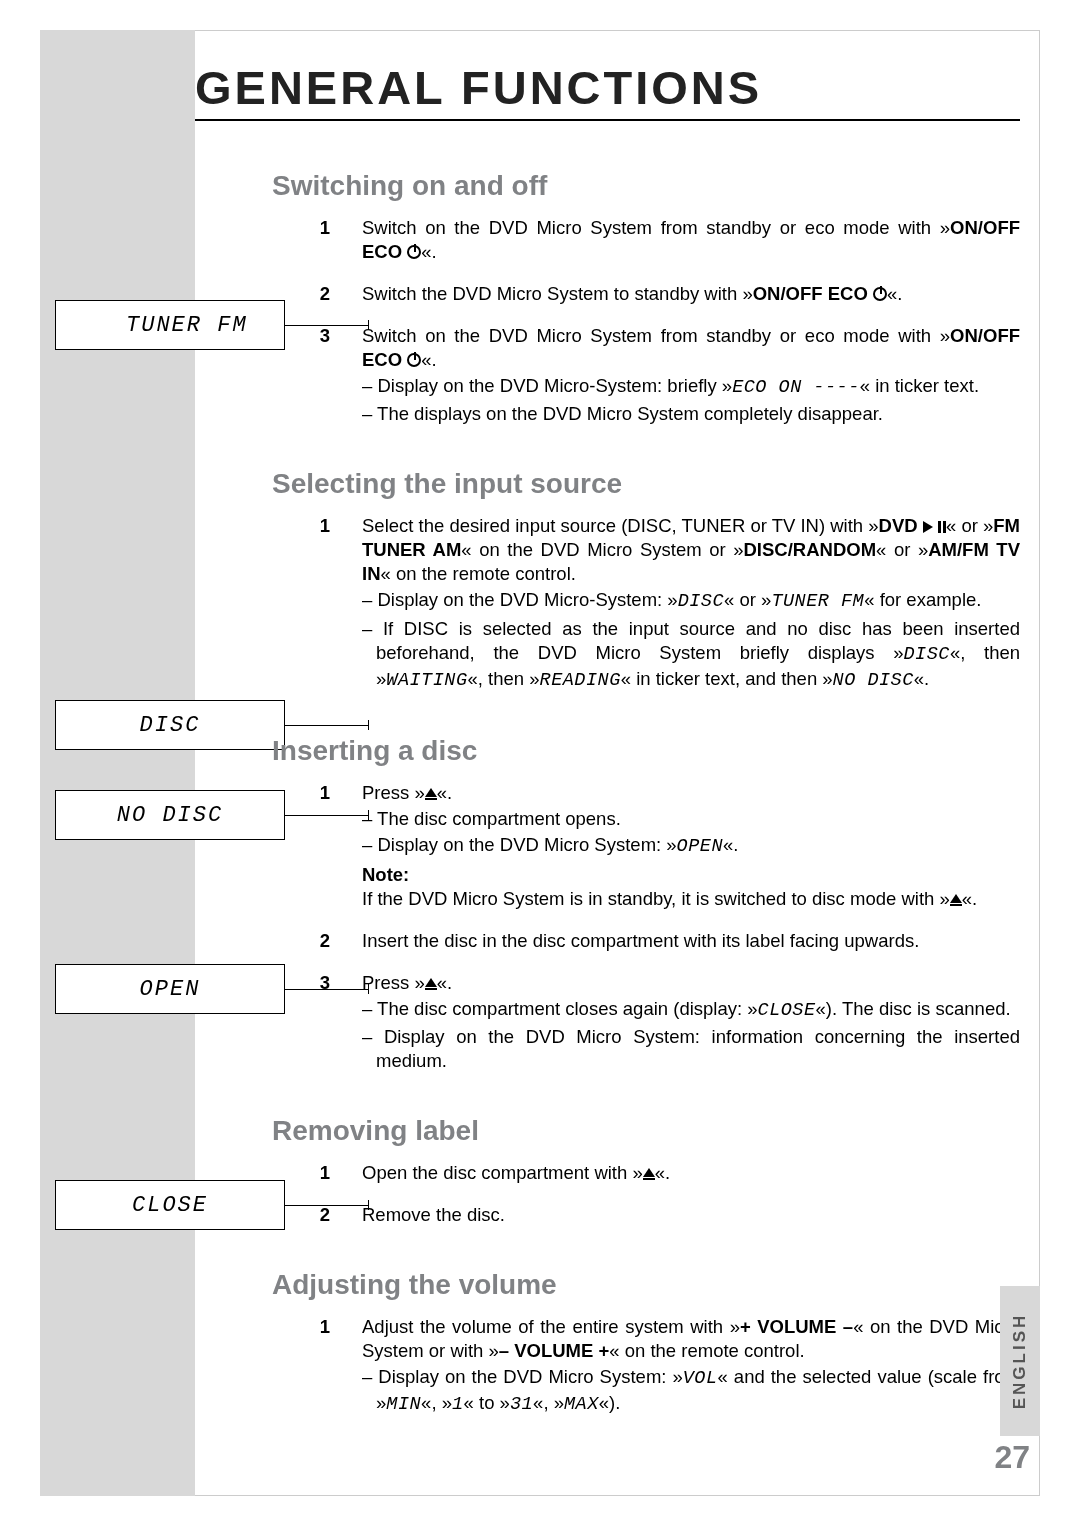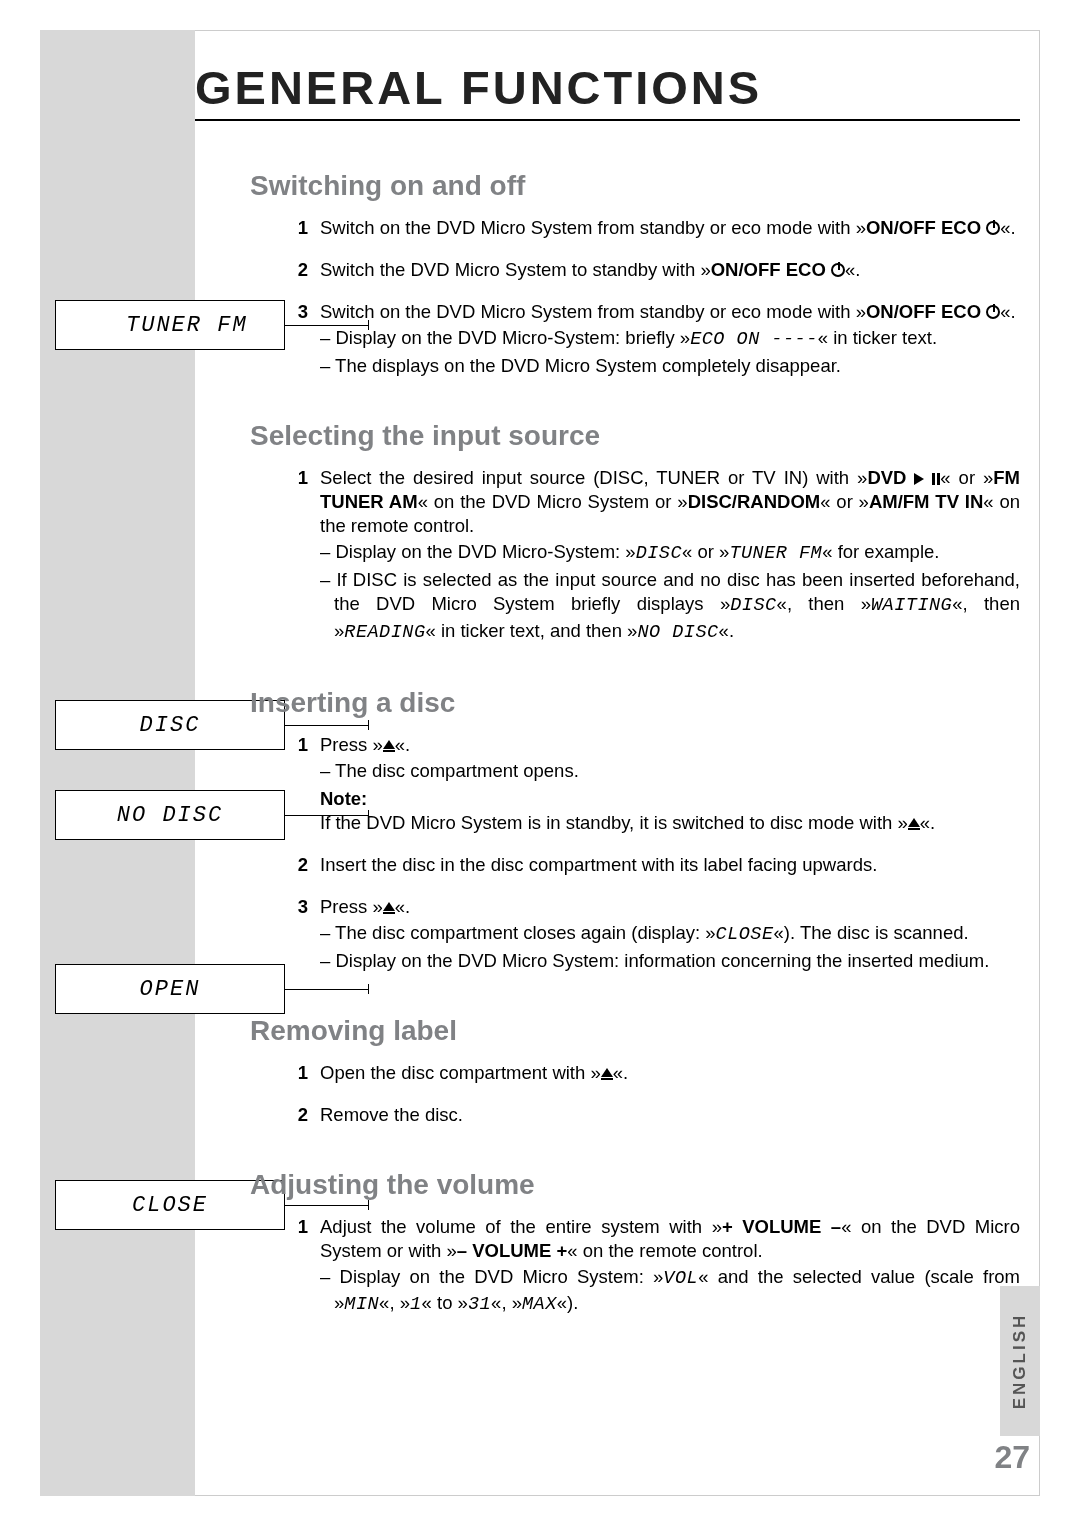--- a/index.html
+++ b/index.html
@@ -92,21 +92,21 @@
     right: -85px;
     top: 50%;
     width: 1px;
     height: 10px;
     background: #000;
     transform: translateY(-5px);
   }
 
   .content {
     position: absolute;
-    left: 290px;
+    left: 312px;
     right: 60px;
     top: 170px;
   }
   .section { margin-bottom: 42px; }
   .section h2 {
     color: #808285;
     font-family: "Trebuchet MS", Arial, sans-serif;
     font-weight: 900;
     font-size: 28px;
     margin-bottom: 14px;
@@ -118,21 +118,21 @@
     font-size: 18.5px;
     line-height: 1.3;
     margin-bottom: 18px;
     text-align: justify;
   }
   .step .num {
     font-weight: 900;
     min-width: 18px;
     text-align: right;
   }
-  .step .body { flex: 1; }
+  .step .body { flex: 1; margin-left: 20px; }
   .sub { padding-left: 14px; text-indent: -14px; margin-top: 2px; }
   b { font-weight: 900; }
   .mono { font-family: "Courier New", monospace; font-style: italic; letter-spacing: 0.5px; }
   .note-label { font-weight: 900; margin-top: 4px; }
   .icon-power {
     display: inline-block;
     width: 14px; height: 14px;
     border: 2px solid #000;
     border-radius: 50%;
     position: relative;
@@ -273,20 +273,21 @@
     </div>
   </div>
 
   <div class="section">
     <h2>Inserting a disc</h2>
     <div class="step">
       <div class="num">1</div>
       <div class="body">
         <span>Press »</span><span class="icon-eject"></span><span>«.</span>
         <div class="sub">– The disc compartment opens.</div>
+        <div class="sub"><span>– Display on the DVD Micro System: »</span><span class="mono">OPEN</span><span>«.</span></div>
         <div class="note-label">Note:</div>
         <div><span>If the DVD Micro System is in standby, it is switched to disc mode with »</span><span class="icon-eject"></span><span>«.</span></div>
       </div>
     </div>
     <div class="step">
       <div class="num">2</div>
       <div class="body">Insert the disc in the disc compartment with its label facing upwards.</div>
     </div>
     <div class="step">
       <div class="num">3</div>

